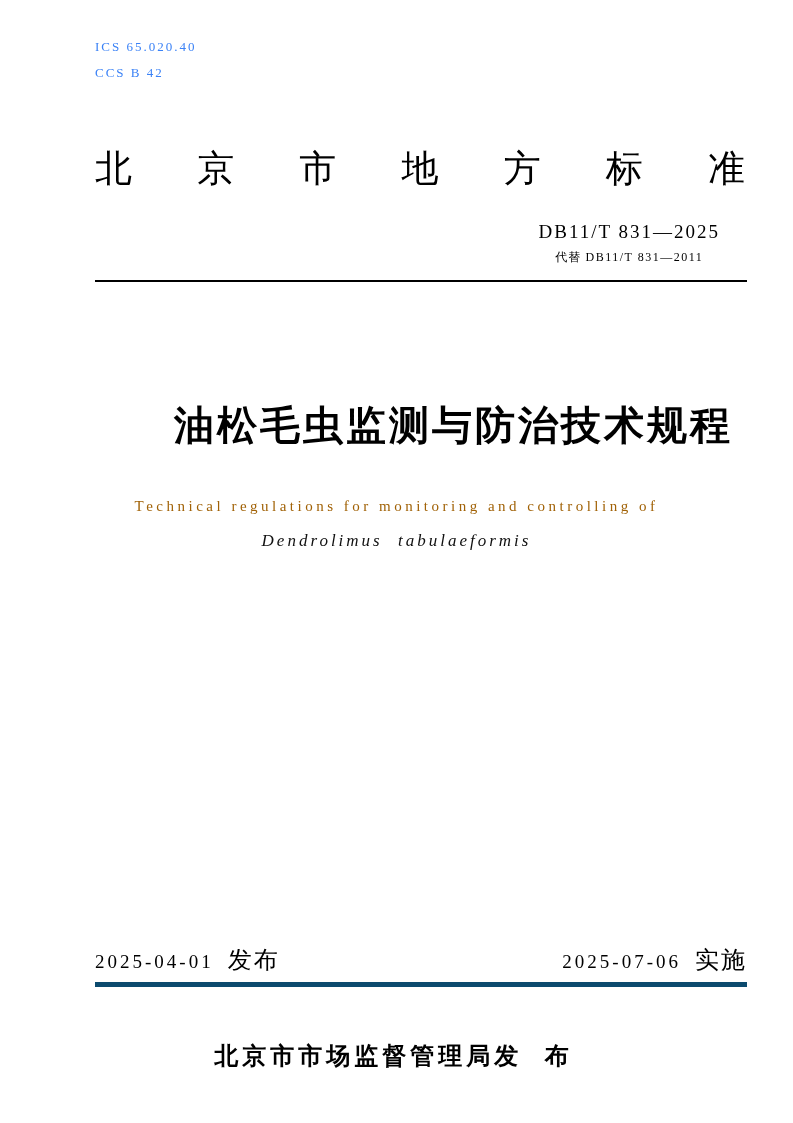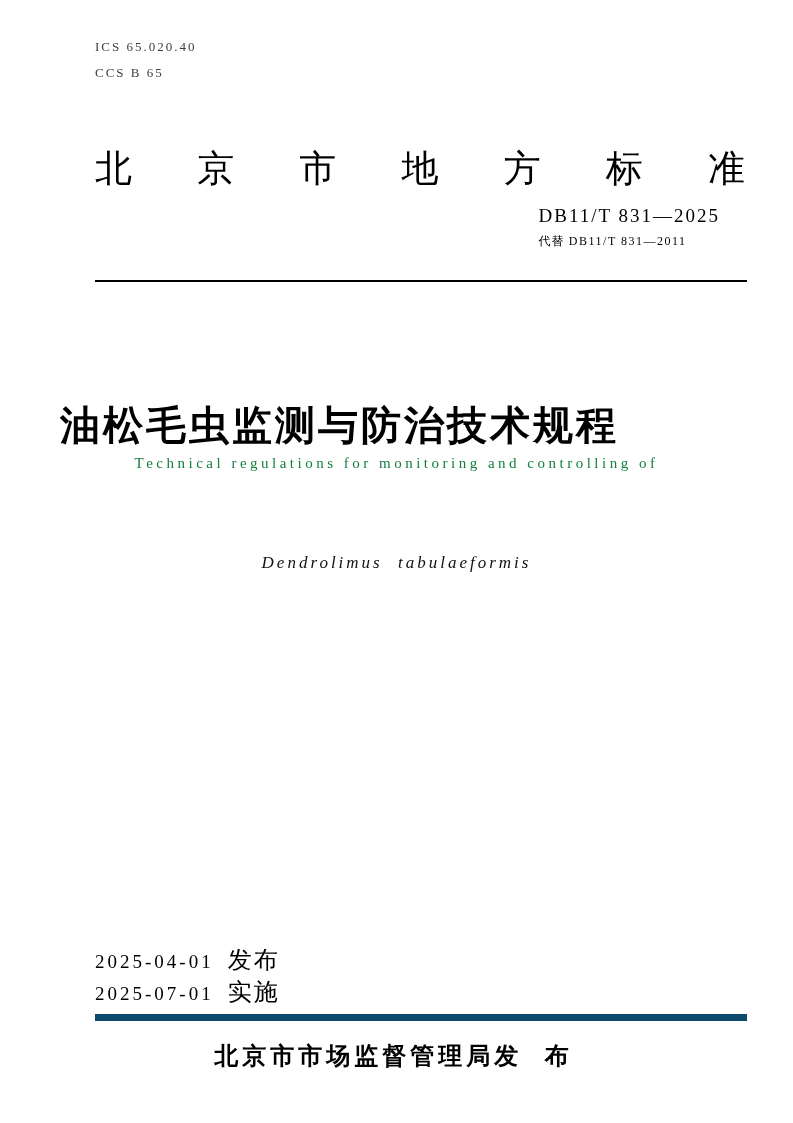--- a/index.html
+++ b/index.html
@@ -16,21 +16,21 @@
   }
   
   .codes {
     position: absolute;
     left: 95px;
     top: 34px;
     font-family: "Liberation Serif", serif;
     font-size: 13px;
     letter-spacing: 2px;
     line-height: 26px;
-    color: #404040;
+    color: #3b82f6;
   }
   
   .logo {
     position: absolute;
     top: 48px;
     right: 48px;
     font-family: "Liberation Serif", serif;
     font-weight: bold;
     font-size: 72px;
     line-height: 76px;
@@ -45,23 +45,23 @@
     display: flex;
     justify-content: space-between;
     font-family: "Liberation Sans", sans-serif;
     font-size: 37px;
     font-weight: 500;
     line-height: 42px;
   }
   
   .std-numbers {
     position: absolute;
-    top: 204px;
+    top: 220px;
     right: 73px;
-    text-align: left;
+    text-align: center;
   }
   .std-no {
     font-family: "Liberation Serif", serif;
     font-size: 19px;
     letter-spacing: 2px;
     line-height: 24px;
   }
   .std-replaces {
     margin-top: 4px;
     font-family: "Liberation Sans", sans-serif;
@@ -78,65 +78,64 @@
     width: 652px;
     height: 0;
     border-top: 2px solid #000000;
   }
   
   .title-cn {
     position: absolute;
     left: 60px;
     top: 402px;
     width: 673px;
-    text-align: left;
+    text-align: right;
     font-family: "Liberation Sans", sans-serif;
     font-weight: bold;
     font-size: 40px;
     letter-spacing: 3px;
     line-height: 46px;
   }
   .title-en {
     position: absolute;
     left: 60px;
-    top: 453px;
+    top: 496px;
     width: 673px;
     text-align: center;
     font-family: "Liberation Serif", serif;
     font-size: 15px;
     letter-spacing: 3.5px;
     line-height: 20px;
-    color: #15803d;
+    color: #a16207;
   }
   .species {
     position: absolute;
     left: 60px;
-    top: 552px;
+    top: 530px;
     width: 673px;
     text-align: center;
     font-family: "Liberation Serif", serif;
     font-style: italic;
     font-size: 17px;
     letter-spacing: 3px;
     word-spacing: 8px;
     line-height: 22px;
     color: #111111;
   }
   
   .dates-row {
     position: absolute;
     left: 95px;
     top: 944px;
     width: 652px;
     display: flex;
     justify-content: space-between;
     align-items: baseline;
     padding-bottom: 6px;
-    border-bottom: 7px solid #0c4a6e;
-    flex-direction: column;
+    border-bottom: 5px solid #0c4a6e;
   }
   .date-group { display: flex; align-items: baseline; }
   .date-num {
     font-family: "Liberation Serif", serif;
     font-size: 19px;
     letter-spacing: 3px;
   }
   .date-label {
     font-family: "Liberation Sans", sans-serif;
     font-size: 24px;
@@ -160,21 +159,21 @@
   .publisher-name { letter-spacing: 4px; }
   .publish-label { letter-spacing: 10px; margin-top: 16px; }
 </style>
 </head>
 <body>
 
 <div class="page">
 
   <div class="codes">
     <div>ICS 65.020.40</div>
-    <div>CCS B 65</div>
+    <div>CCS B 42</div>
   </div>
 
 
   <div class="category">
       <span>北</span>
       <span>京</span>
       <span>市</span>
       <span>地</span>
       <span>方</span>
       <span>标</span>
@@ -194,21 +193,21 @@
   <div class="title-cn">油松毛虫监测与防治技术规程</div>
   <div class="title-en">Technical regulations for monitoring and controlling of</div>
   <div class="species">Dendrolimus tabulaeformis</div>
 
   <div class="dates-row">
     <div class="date-group">
       <span class="date-num">2025-04-01</span>
       <span class="date-label">发布</span>
     </div>
     <div class="date-group">
-      <span class="date-num">2025-07-01</span>
+      <span class="date-num">2025-07-06</span>
       <span class="date-label">实施</span>
     </div>
   </div>
 
   <div class="publisher-row">
     <span class="publisher-name">北京市市场监督管理局</span>
     <span class="publish-label">发 布</span>
   </div>
 
 </div>

